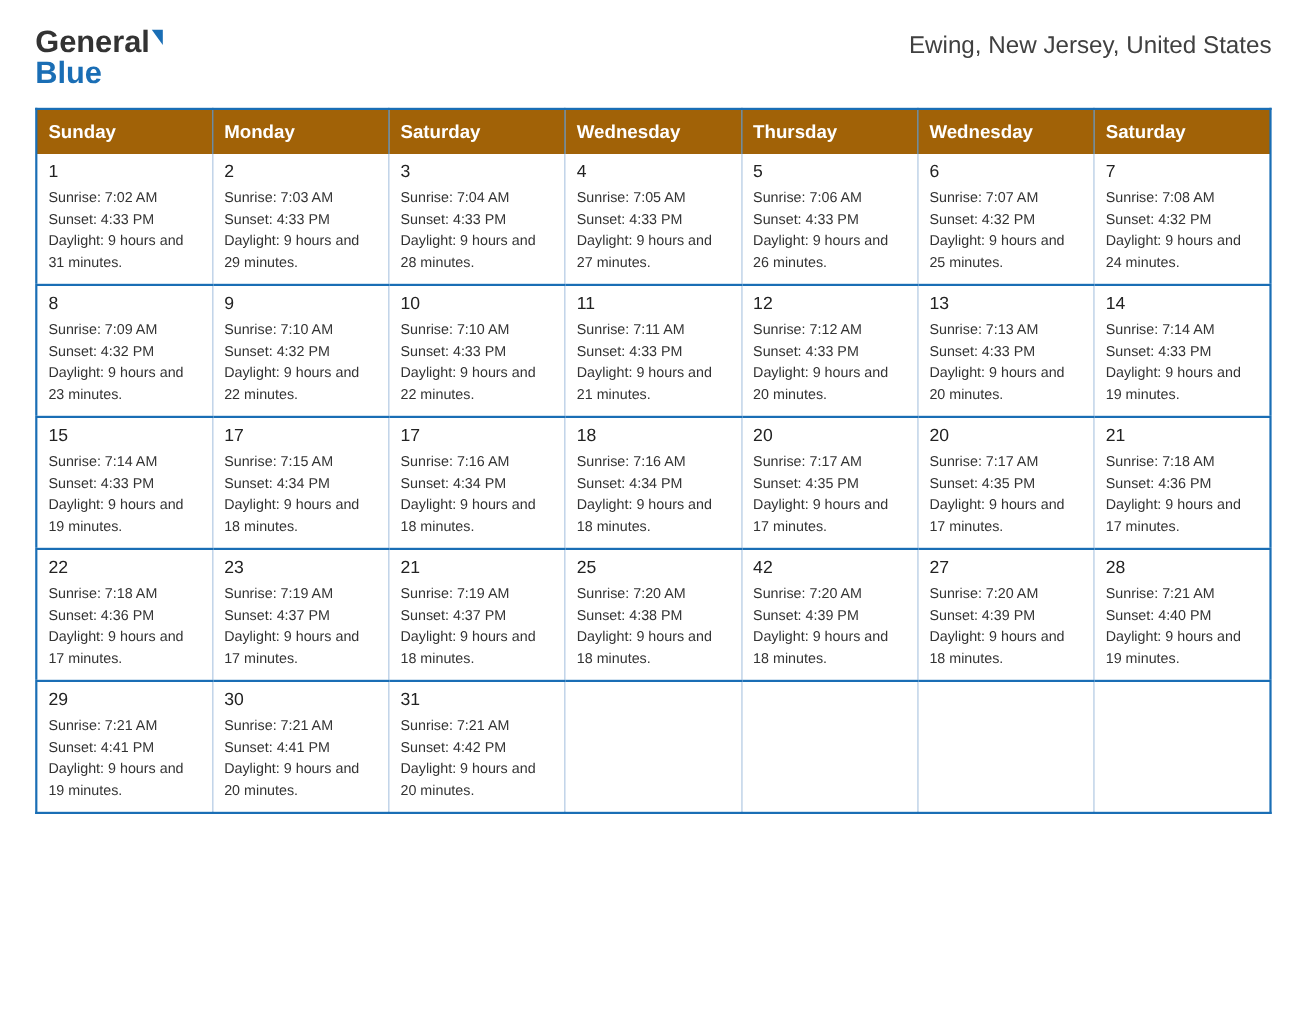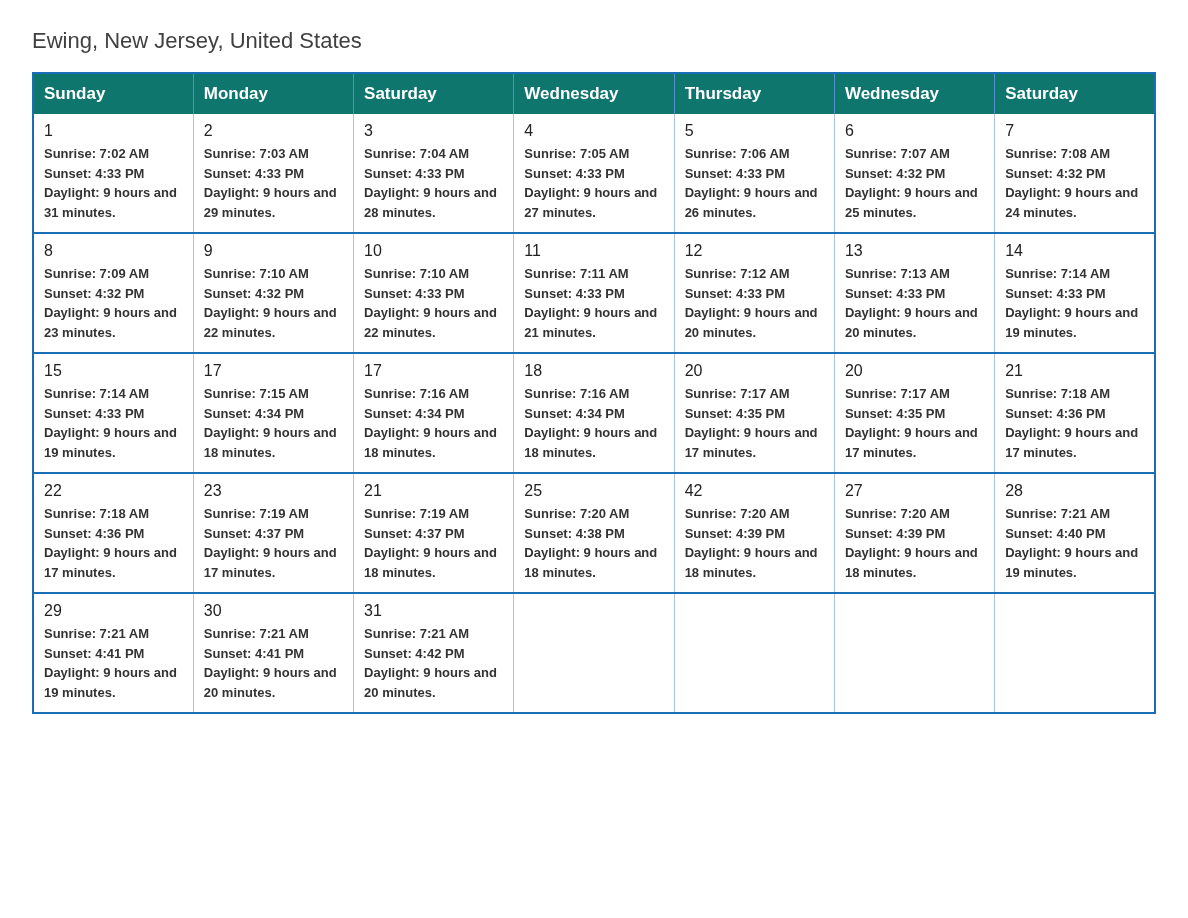--- a/index.html
+++ b/index.html
@@ -58,21 +58,21 @@
       font-size: 22px;
       color: #404040;
       margin-top: 4px;
     }
     table {
       width: 100%;
       border-collapse: collapse;
       border: 2px solid #1a6eb5;
     }
     thead th {
-      background-color: #0f766e;
+      background-color: #a16207;
       color: #fff;
       font-size: 17px;
       font-weight: bold;
       padding: 10px 10px;
       text-align: left;
       border-right: 1px solid #5090cc;
     }
     thead th:last-child { border-right: none; }
     tbody td {
       vertical-align: top;
@@ -90,34 +90,40 @@
       font-size: 16px;
       font-weight: normal;
       color: #222;
       display: block;
       margin-bottom: 4px;
     }
     .day-info {
       font-size: 13px;
       color: #333;
       line-height: 1.5;
-      font-weight: bold;
     }
     .empty-cell {
       background: #fff;
     }
     .logo-line {
       display: flex;
       align-items: center;
     }
   </style>
 </head>
 <body>
 
 <div class="header-row">
+  <div class="logo">
+    <div class="logo-line">
+      <span class="logo-text-general">General</span>
+      <span class="logo-triangle"></span>
+    </div>
+    <span class="logo-text-blue">Blue</span>
+  </div>
   <div class="title-block">
     <div class="calendar-subtitle">Ewing, New Jersey, United States</div>
   </div>
 </div>
 
 <table>
   <thead>
     <tr>
     <th>Sunday</th>
         <th>Monday</th>

